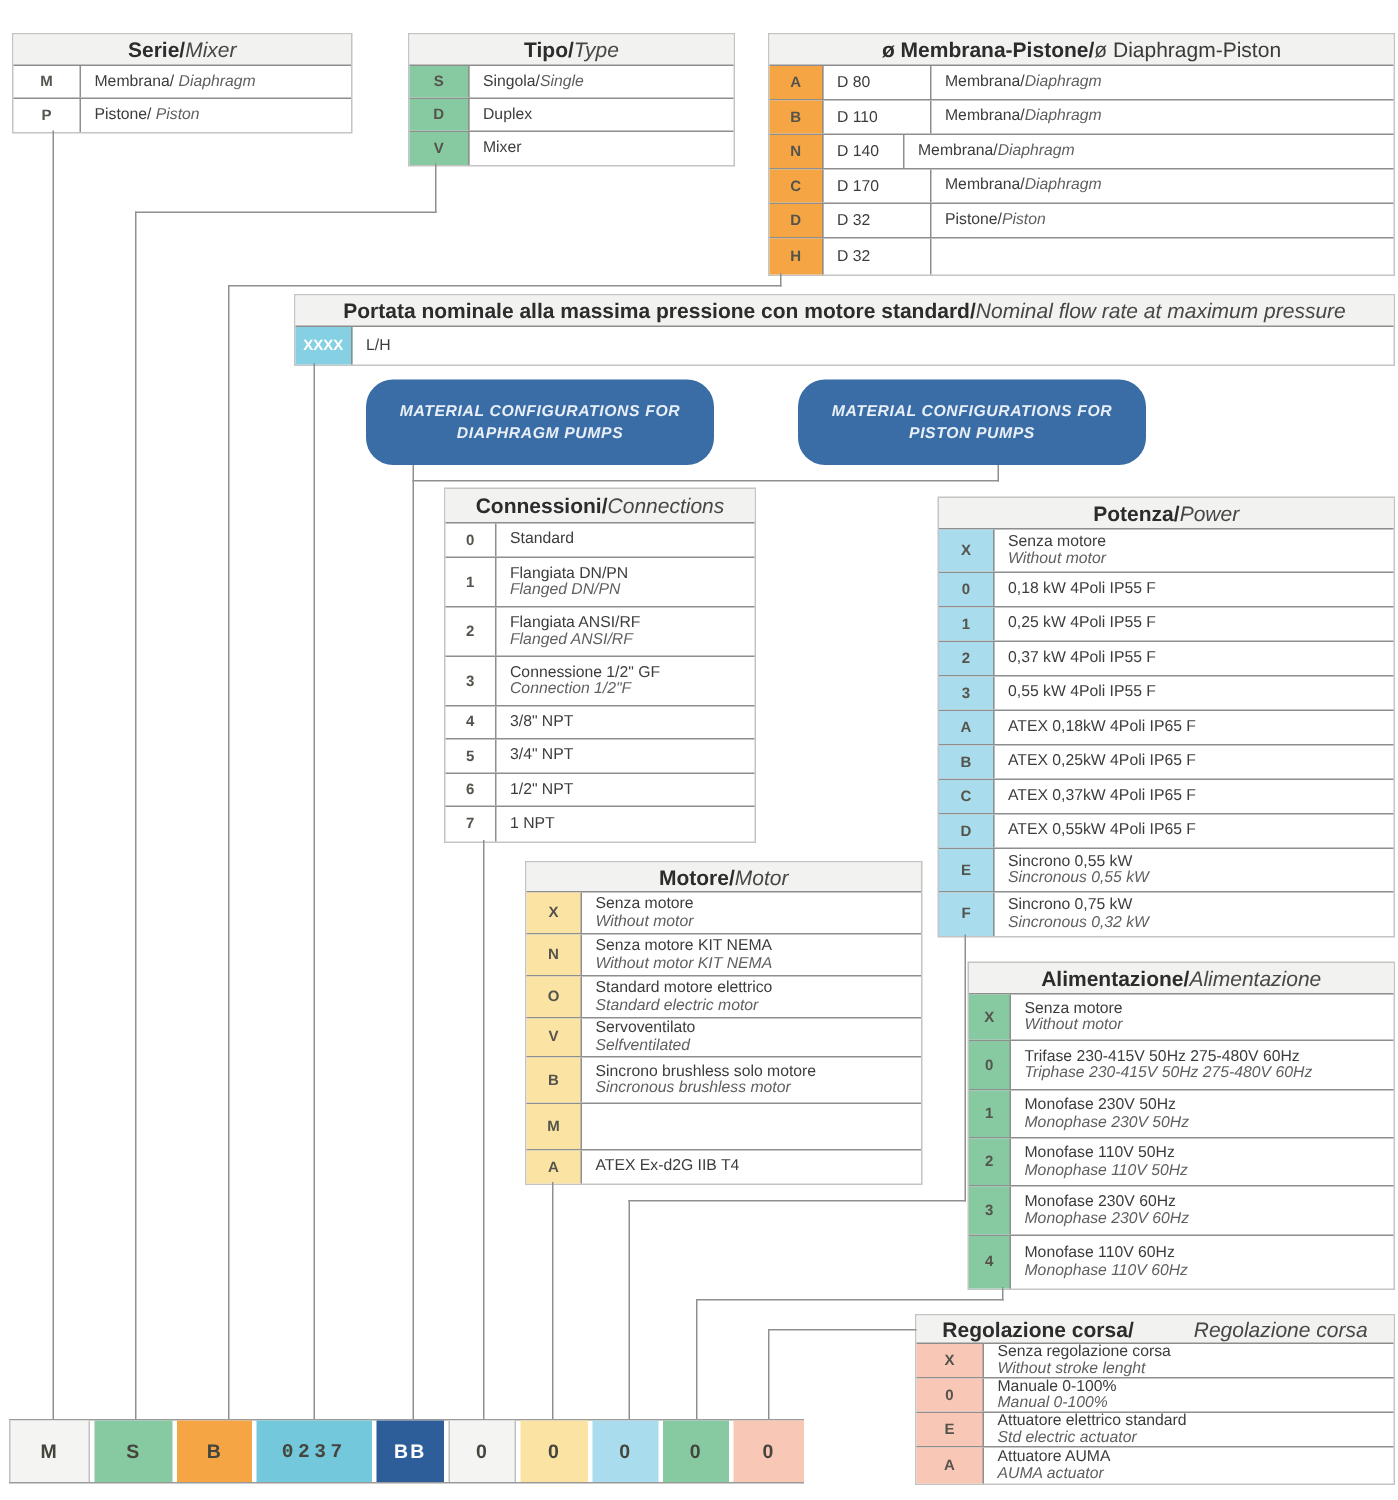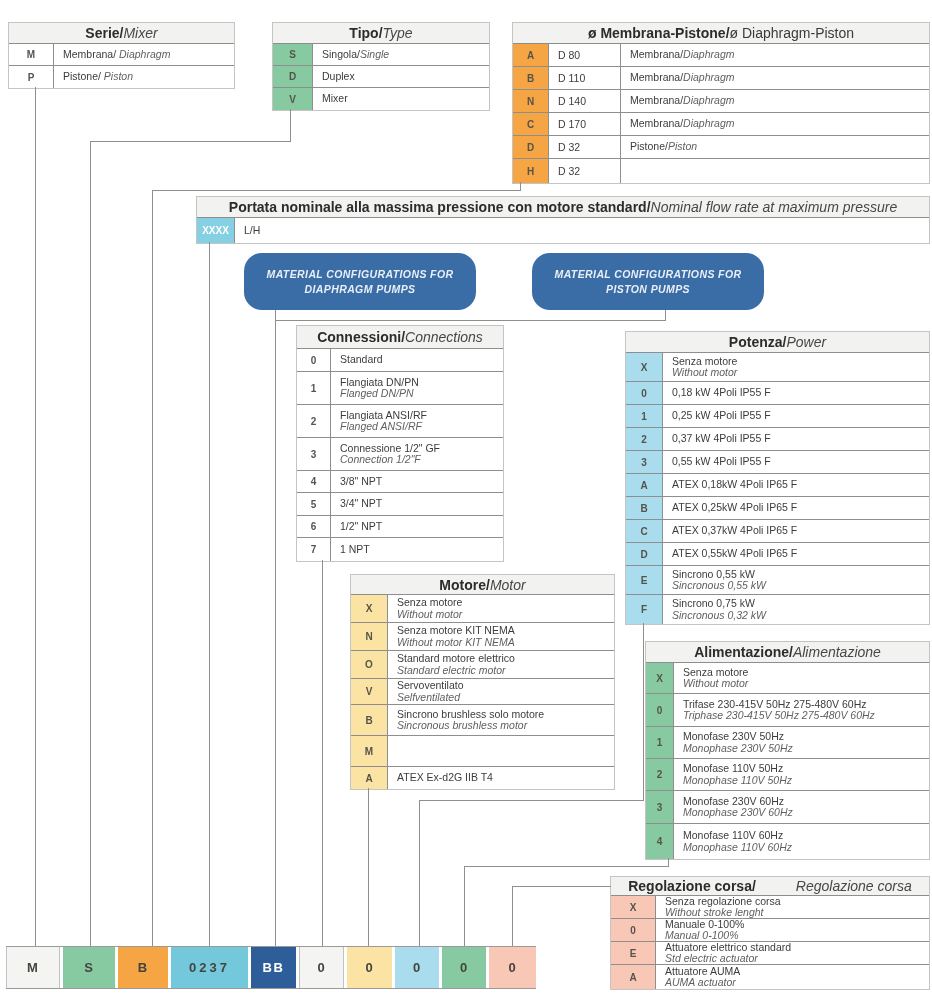--- a/index.html
+++ b/index.html
@@ -52,21 +52,21 @@
   #bottom-row{
     position:absolute;left:6px;top:946px;width:530px;height:41px;
     display:flex;gap:3px;box-sizing:content-box;
     border-top:1px solid #9a9a9a;border-bottom:1px solid #9a9a9a;
   }
   .bcell{
     box-sizing:border-box;flex:none;display:flex;align-items:center;justify-content:center;
     font-size:13px;font-weight:600;color:#45453e;letter-spacing:1px;
   }
   .bcell.white{background:#f4f4f2;border-left:1px solid #c2c2c2;border-right:1px solid #c2c2c2;}
-  .bcell.wide{letter-spacing:3px;}
+  .bcell.wide{letter-spacing:3px;font-family:Liberation Mono, monospace;}
   .bcell.darktext-inverse{color:#ffffff;letter-spacing:1.5px;}
 </style>
 </head>
 <body>
 
 <div id="canvas">
 
   <div id="tables">
       <div class="ctable" style="left: 8px; top: 22px; width: 227px;">
         <div class="thead" style="height: 21px;">
@@ -124,21 +124,21 @@
         </div>
         <div class="trow" style="height: 23px;">
           <div class="codecell" style="width: 36px; background: rgb(245, 165, 68);">B</div>
           <div class="sizecell" style="width: 72px;">D 110</div>
           <div class="desccell">
             <div class="line-it">Membrana/<span class="en-inline">Diaphragm</span></div>
           </div>
         </div>
         <div class="trow" style="height: 23px;">
           <div class="codecell" style="width: 36px; background: rgb(245, 165, 68);">N</div>
-          <div class="sizecell" style="width: 72px;">D 140</div>
+          <div class="sizecell" style="width: 54px;">D 140</div>
           <div class="desccell">
             <div class="line-it">Membrana/<span class="en-inline">Diaphragm</span></div>
           </div>
         </div>
         <div class="trow" style="height: 23px;">
           <div class="codecell" style="width: 36px; background: rgb(245, 165, 68);">C</div>
           <div class="sizecell" style="width: 72px;">D 170</div>
           <div class="desccell">
             <div class="line-it">Membrana/<span class="en-inline">Diaphragm</span></div>
           </div>

